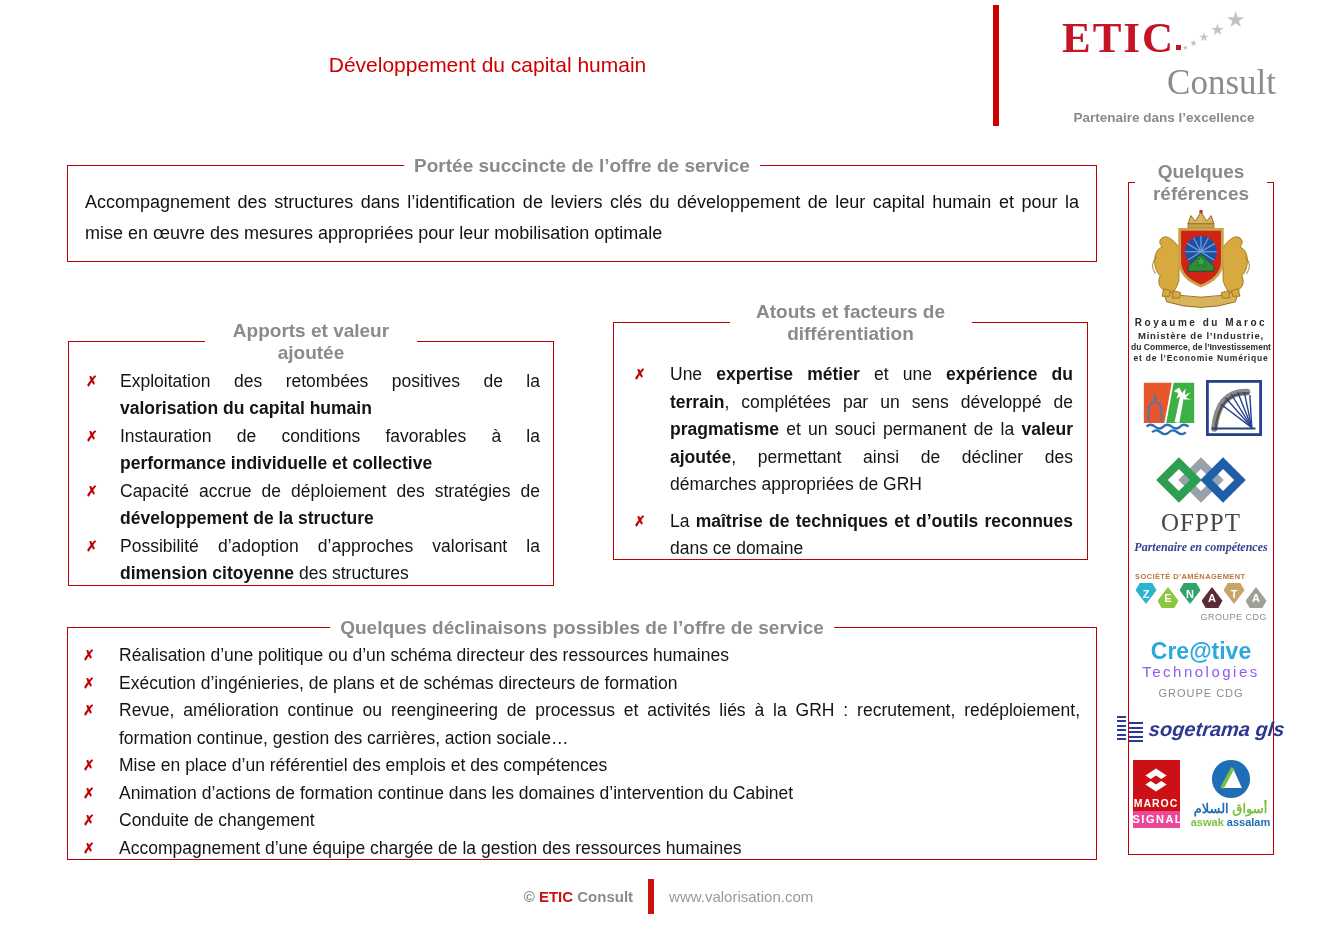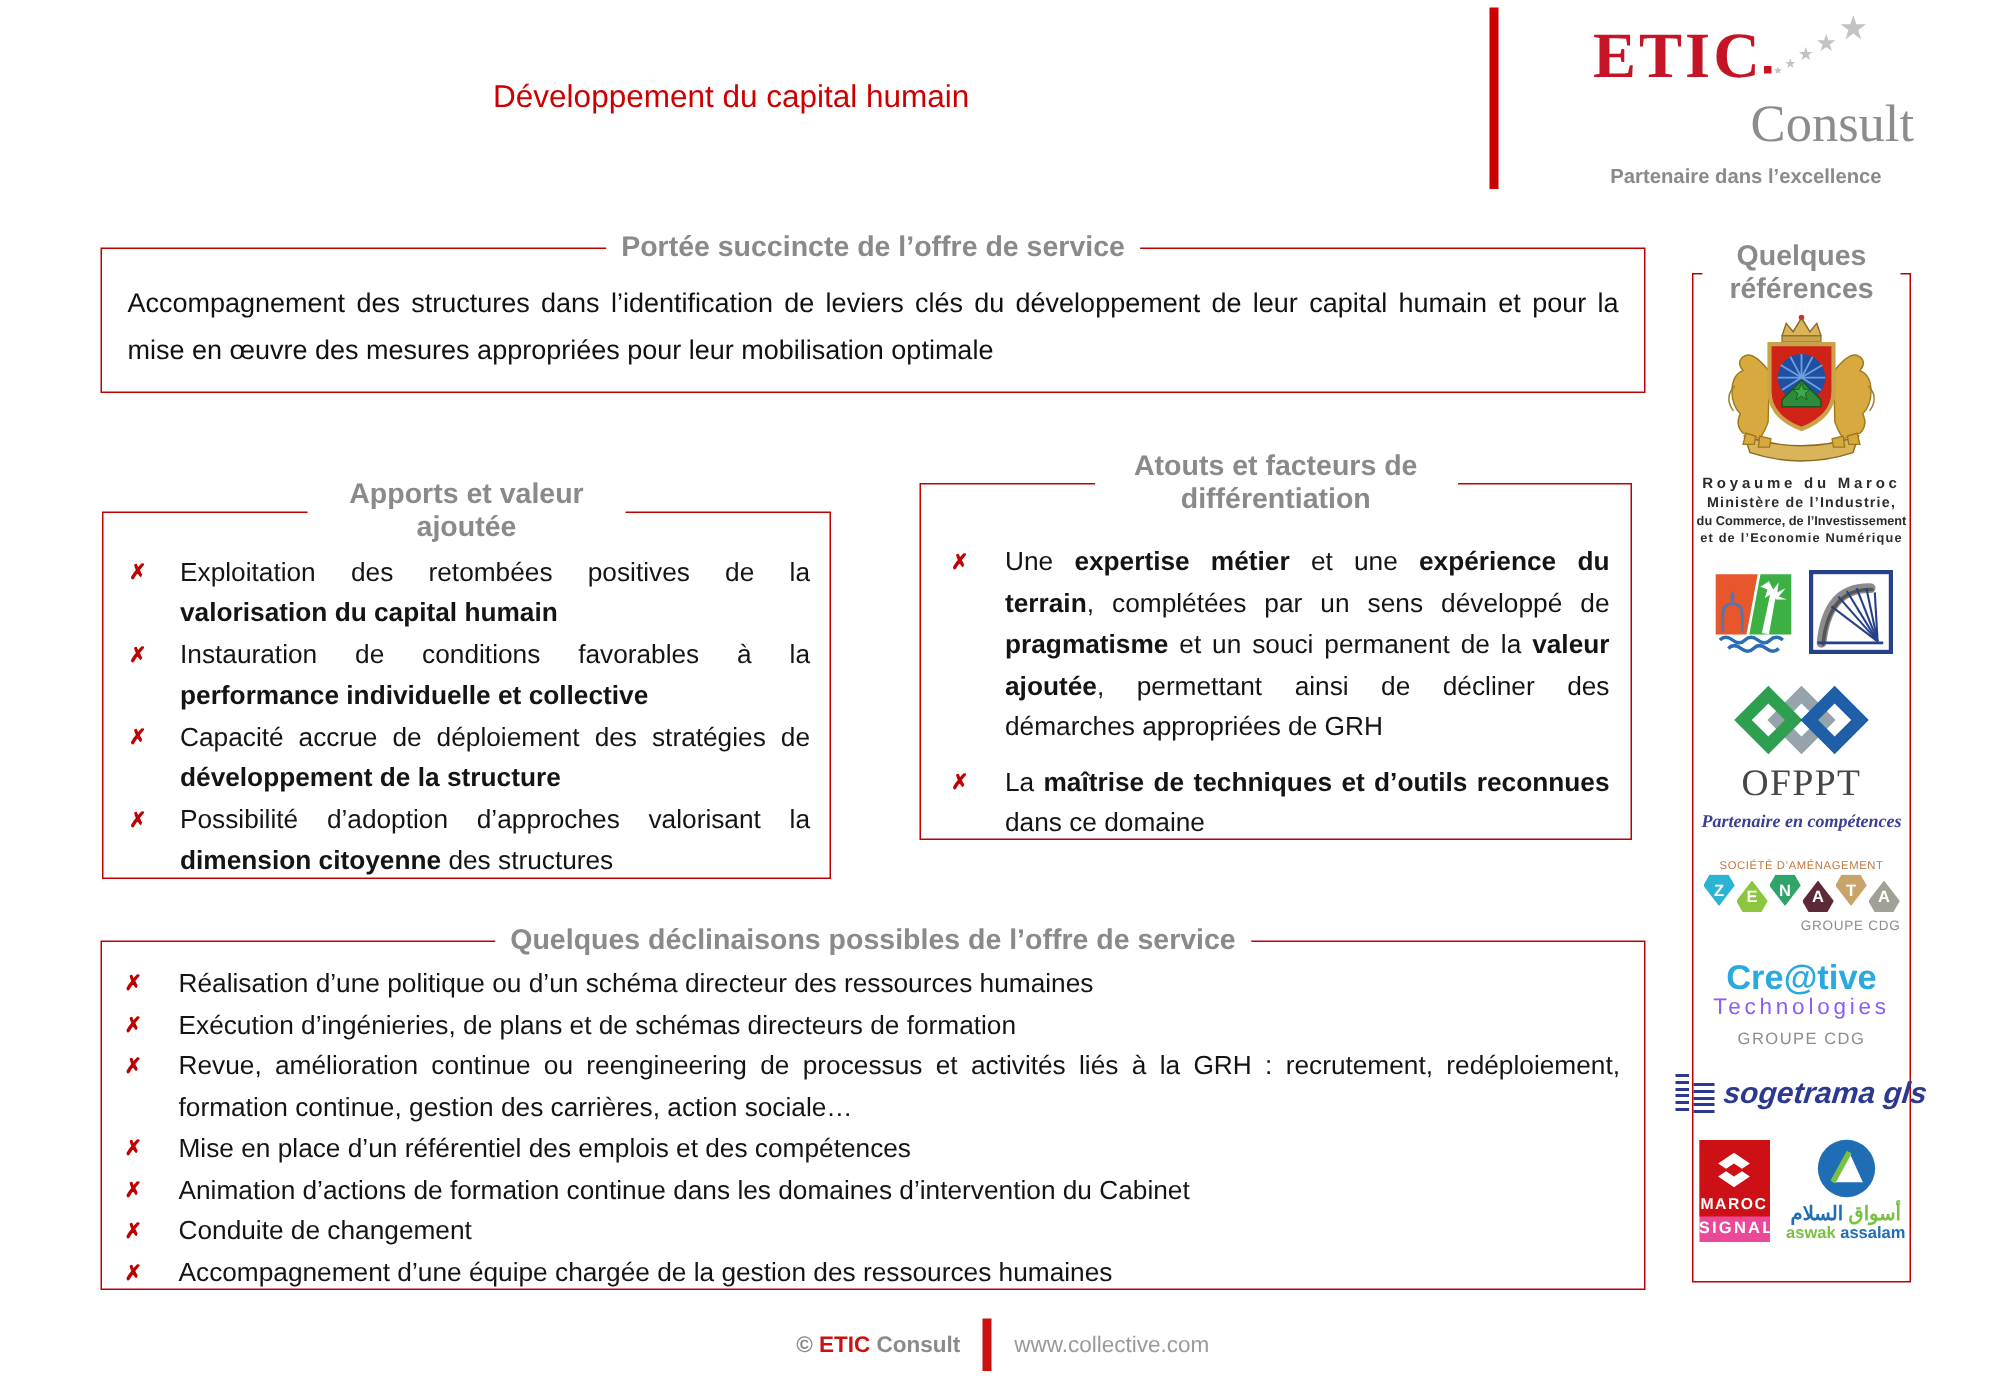--- a/index.html
+++ b/index.html
@@ -67,21 +67,21 @@
   .min-l3 { font-size:8.5px; font-weight:bold; color:#2b2b2b; margin-top:1px; }
   .min-l4 { font-size:8.5px; font-weight:bold; letter-spacing:0.8px; color:#2b2b2b; margin-top:1px; }
 
   .ref-row { flex-direction:row; gap:9px; align-items:flex-start; }
 
   .ofppt-name { font-family:"Liberation Serif", serif; font-size:25px; letter-spacing:1px; color:#474747; margin-top:2px; }
   .ofppt-tag  { font-family:"Liberation Serif", serif; font-style:italic; font-weight:bold;
                 font-size:12px; color:#3b3f92; margin-top:3px; white-space:nowrap; }
 
   .ref-zenata { width:132px; }
-  .zen-top { width:100%; text-align:center; font-size:7.5px; font-weight:normal; color:#c0763a; letter-spacing:0.4px; }
+  .zen-top { width:100%; text-align:left; font-size:7.5px; font-weight:bold; color:#c0763a; letter-spacing:0.4px; }
   .zen-row { display:flex; gap:1px; margin-top:2px; }
   .pent { display:inline-flex; width:21px; height:21px; align-items:center; justify-content:center;
           color:#fff; font-weight:bold; font-size:11px; }
   .pent.down { clip-path:polygon(50% 100%, 0 35%, 20% 0, 80% 0, 100% 35%); }
   .pent.up   { clip-path:polygon(50% 0, 100% 65%, 80% 100%, 20% 100%, 0 65%); transform:translateY(4px); }
   .p0 { background:#2bb3d4; } .p1 { background:#8cc63e; } .p2 { background:#2fa36a; }
   .p3 { background:#5c2a36; } .p4 { background:#c8a36a; } .p5 { background:#a0a096; }
   .zen-bottom { width:100%; text-align:right; font-size:9px; color:#8c8c8c; margin-top:8px; letter-spacing:0.5px; }
 
   .cre1 { font-size:23px; font-weight:bold; color:#2aa9e0; line-height:1.05; }
@@ -348,16 +348,16 @@
     </div>
   </aside>
 
   <footer class="footer">
     <div class="footer-brand">
       <span class="fc">©</span>
       <span class="fe">ETIC</span>
       <span class="fg">Consult</span>
     </div>
     <div class="footer-divider"></div>
-    <div class="footer-url">www.collective.com</div>
+    <div class="footer-url">www.valorisation.com</div>
   </footer>
 
 </div>
 
 </body></html>

